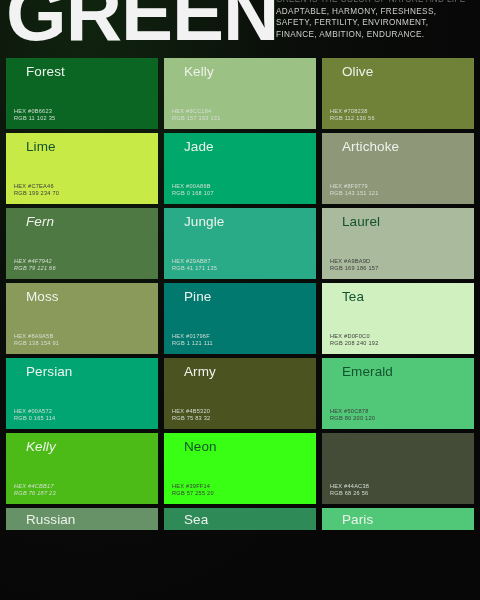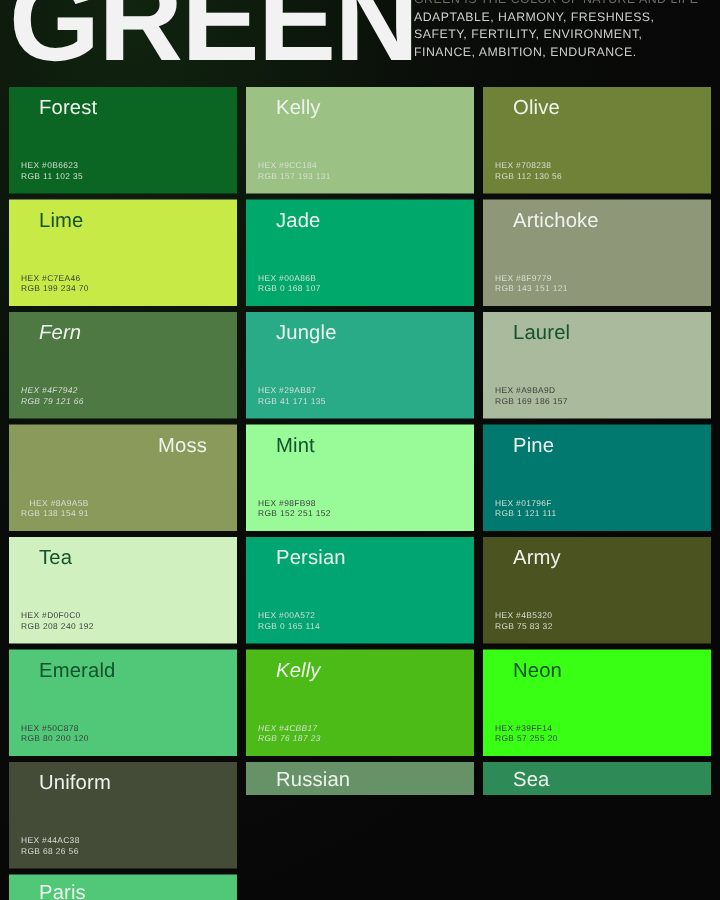--- a/index.html
+++ b/index.html
@@ -159,34 +159,27 @@
           <div>RGB 41 171 135</div>
         </div>
       </div>
       <div class="swatch light" style="background: rgb(169, 186, 157);">
         <div class="name">Laurel</div>
         <div class="codes">
           <div>HEX #A9BA9D</div>
           <div>RGB 169 186 157</div>
         </div>
       </div>
-      <div class="swatch dark" style="background: rgb(138, 154, 91); text-align: right;">
+      <div class="swatch dark" style="background: rgb(138, 154, 91);">
         <div class="name">Moss</div>
         <div class="codes">
           <div>HEX #8A9A5B</div>
           <div>RGB 138 154 91</div>
         </div>
       </div>
-      <div class="swatch light" style="background: rgb(152, 251, 152);">
-        <div class="name">Mint</div>
-        <div class="codes">
-          <div>HEX #98FB98</div>
-          <div>RGB 152 251 152</div>
-        </div>
-      </div>
       <div class="swatch dark" style="background: rgb(1, 121, 111);">
         <div class="name">Pine</div>
         <div class="codes">
           <div>HEX #01796F</div>
           <div>RGB 1 121 111</div>
         </div>
       </div>
       <div class="swatch light" style="background: rgb(208, 240, 192);">
         <div class="name">Tea</div>
         <div class="codes">
@@ -223,21 +216,20 @@
         </div>
       </div>
       <div class="swatch light" style="background: rgb(57, 255, 20);">
         <div class="name">Neon</div>
         <div class="codes">
           <div>HEX #39FF14</div>
           <div>RGB 57 255 20</div>
         </div>
       </div>
       <div class="swatch dark" style="background: rgb(68, 76, 56);">
-        <div class="name">Uniform</div>
         <div class="codes">
           <div>HEX #44AC38</div>
           <div>RGB 68 26 56</div>
         </div>
       </div>
       <div class="swatch dark cut" style="background: rgb(103, 146, 103);">
         <div class="name">Russian</div>
       </div>
       <div class="swatch dark cut" style="background: rgb(46, 139, 87);">
         <div class="name">Sea</div>

